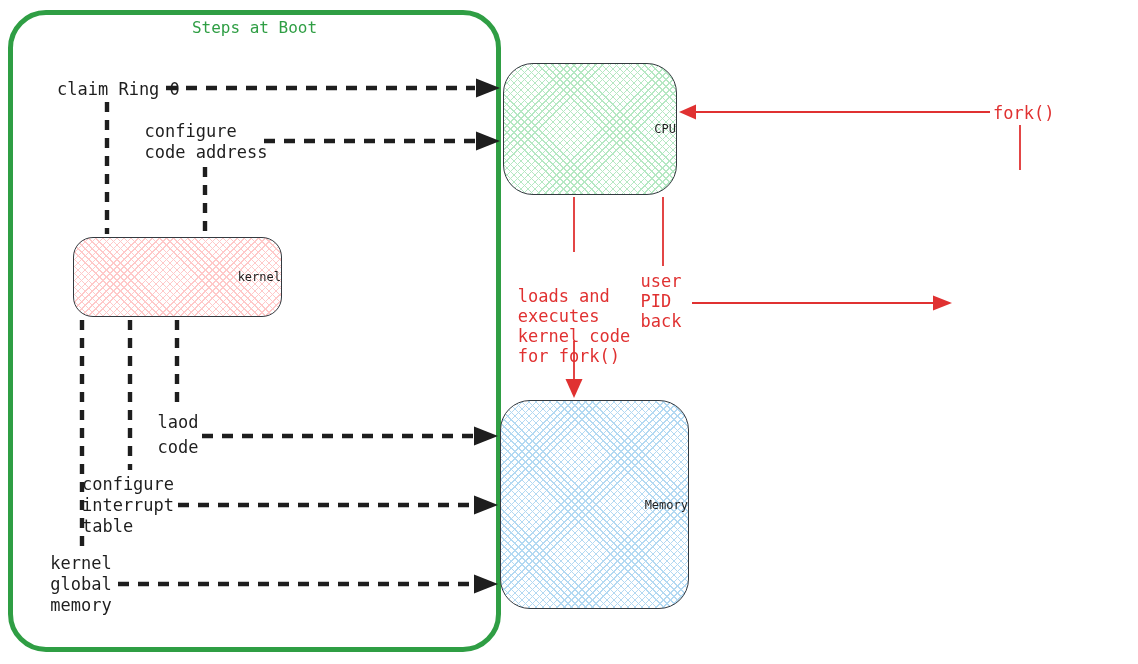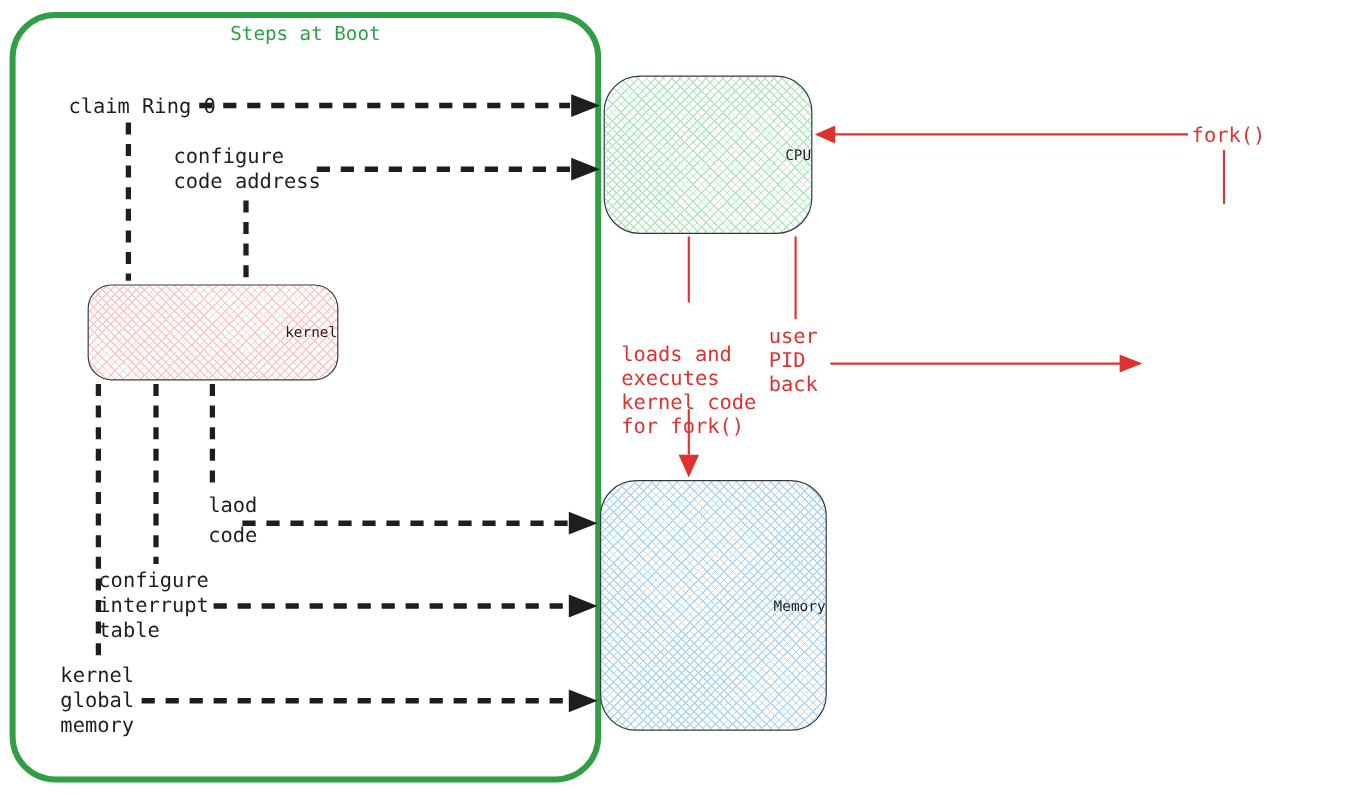--- a/index.html
+++ b/index.html
@@ -58,21 +58,21 @@
     color:#1e1e1e;
     white-space:pre-line;
   }
   .txt.center { text-align:left; transform:translateX(-50%); }
   .txt.red { color:#e03131; }
   .lh20 { line-height:20px; }
   .lh25 { line-height:25px; }
 
   .lbl-claim      { left:57px;  top:79px; }
   .lbl-codeaddr   { left:206px; top:121px; }
-  .lbl-loadcode   { left:178px; top:410px;margin-left:16px; }
+  .lbl-loadcode   { left:178px; top:410px; }
   .lbl-interrupt  { left:128px; top:474px; }
   .lbl-globalmem  { left:81px;  top:553px; }
   .lbl-loadsexec  { left:574px; top:258px;margin-top:28px; }
   .lbl-getspid    { left:661px; top:271px; }
   .lbl-fork       { left:993px; top:103px; }
 
   svg.wires {
     position:absolute; left:0; top:0;
     width:1138px; height:664px;
     pointer-events:none;

